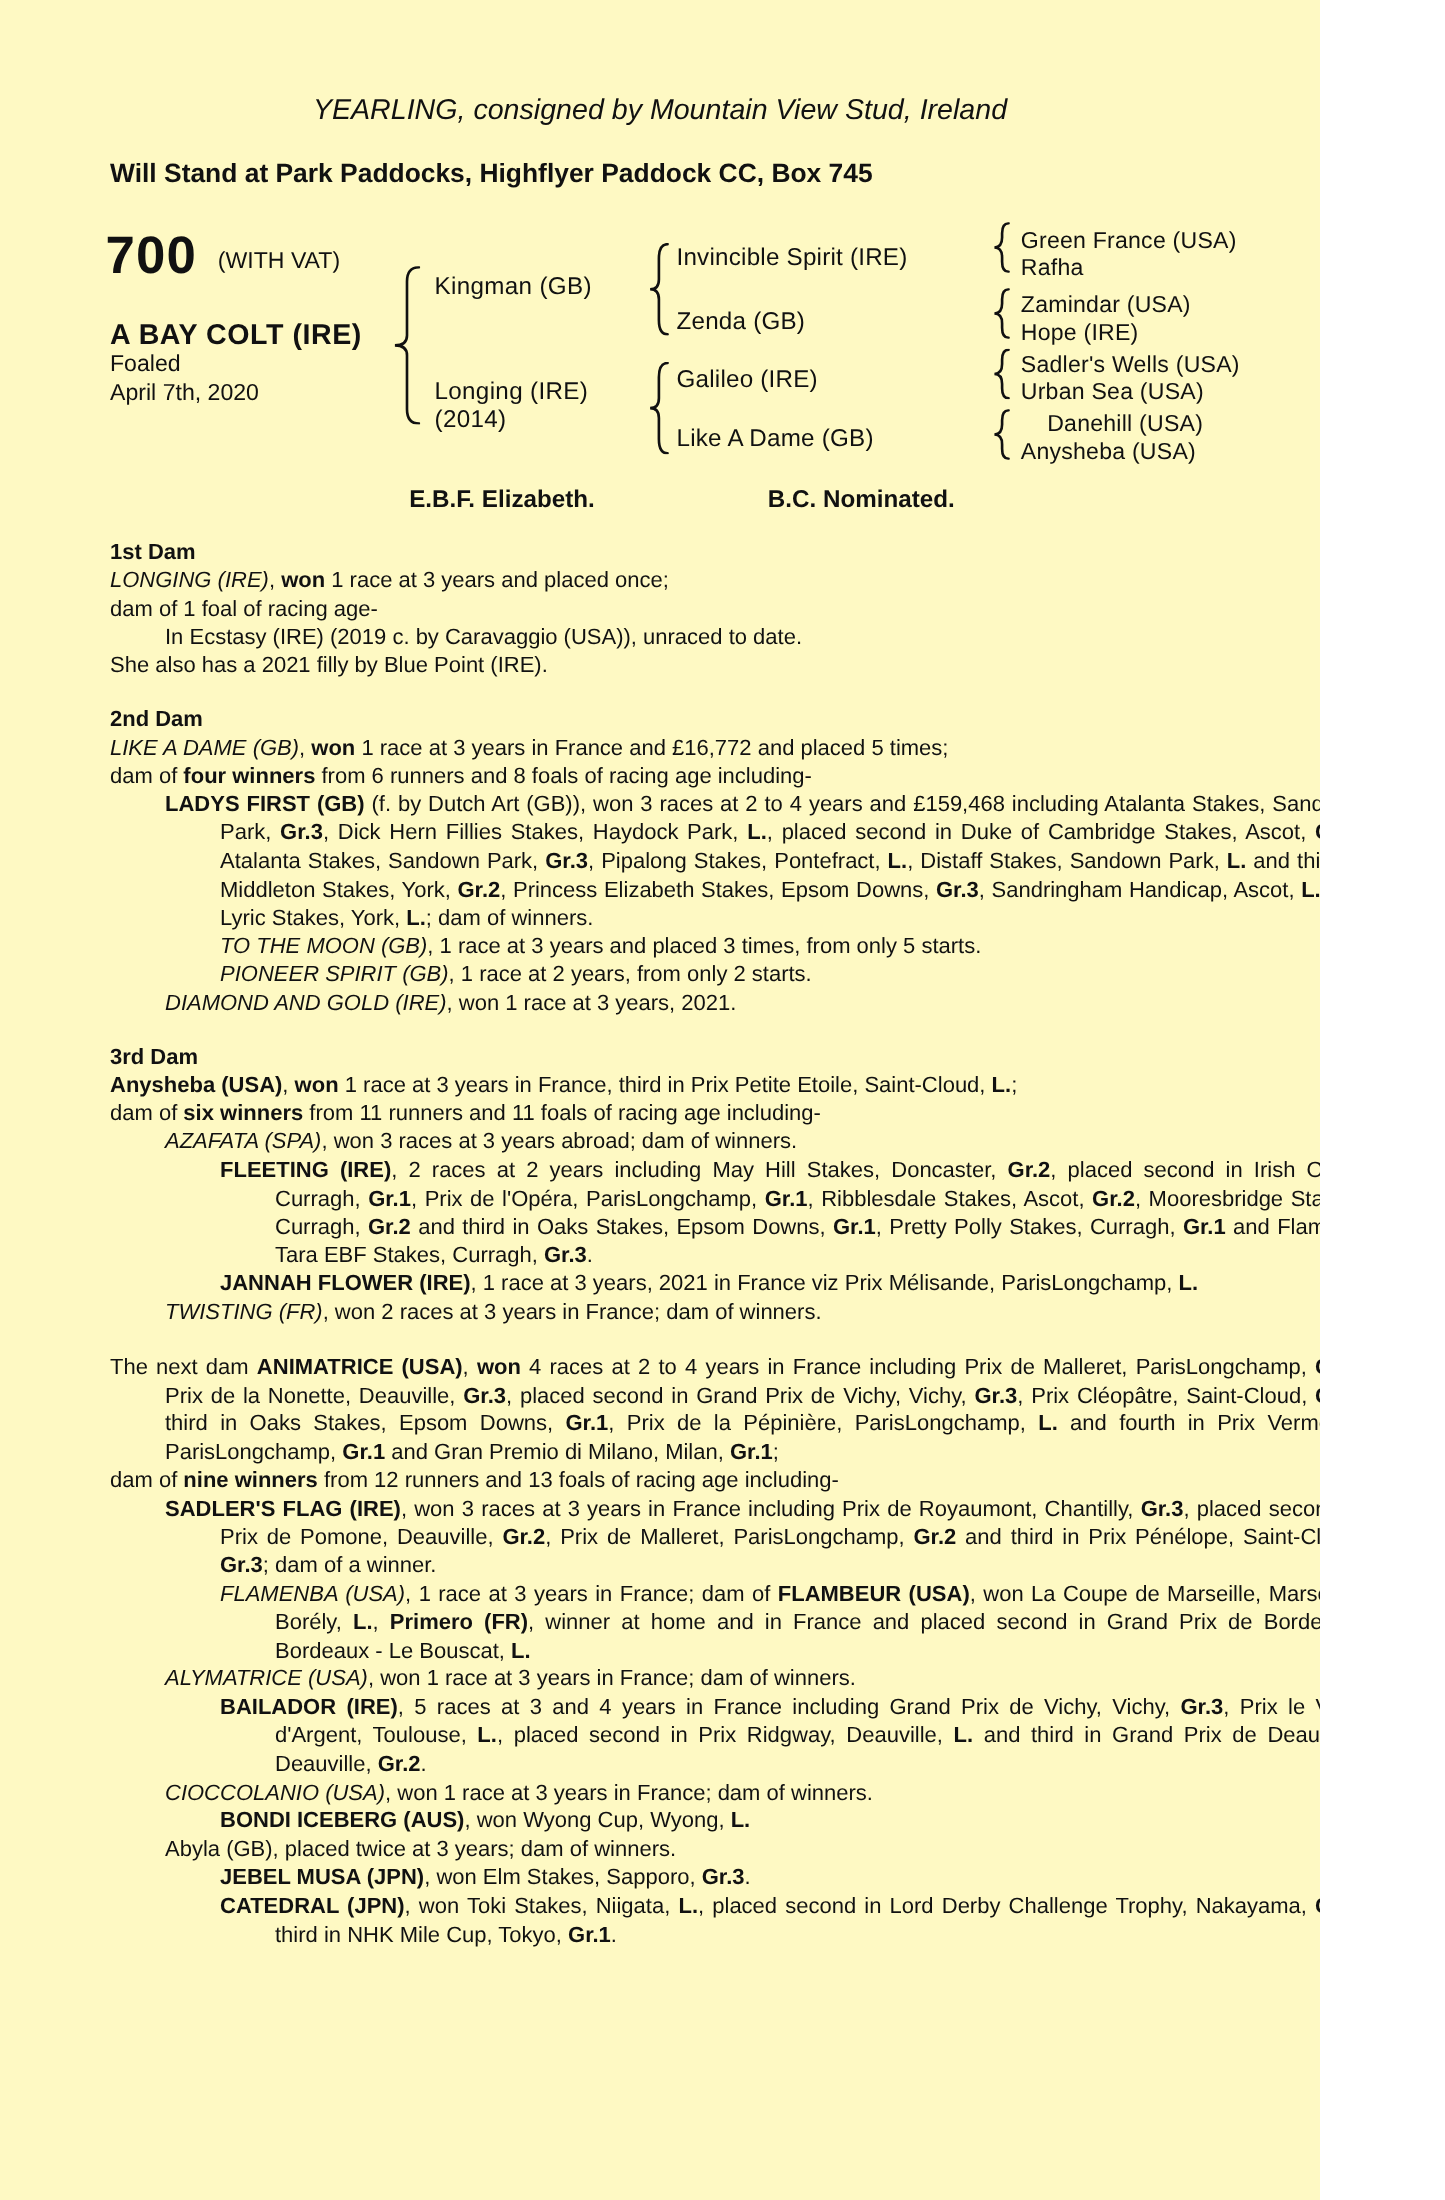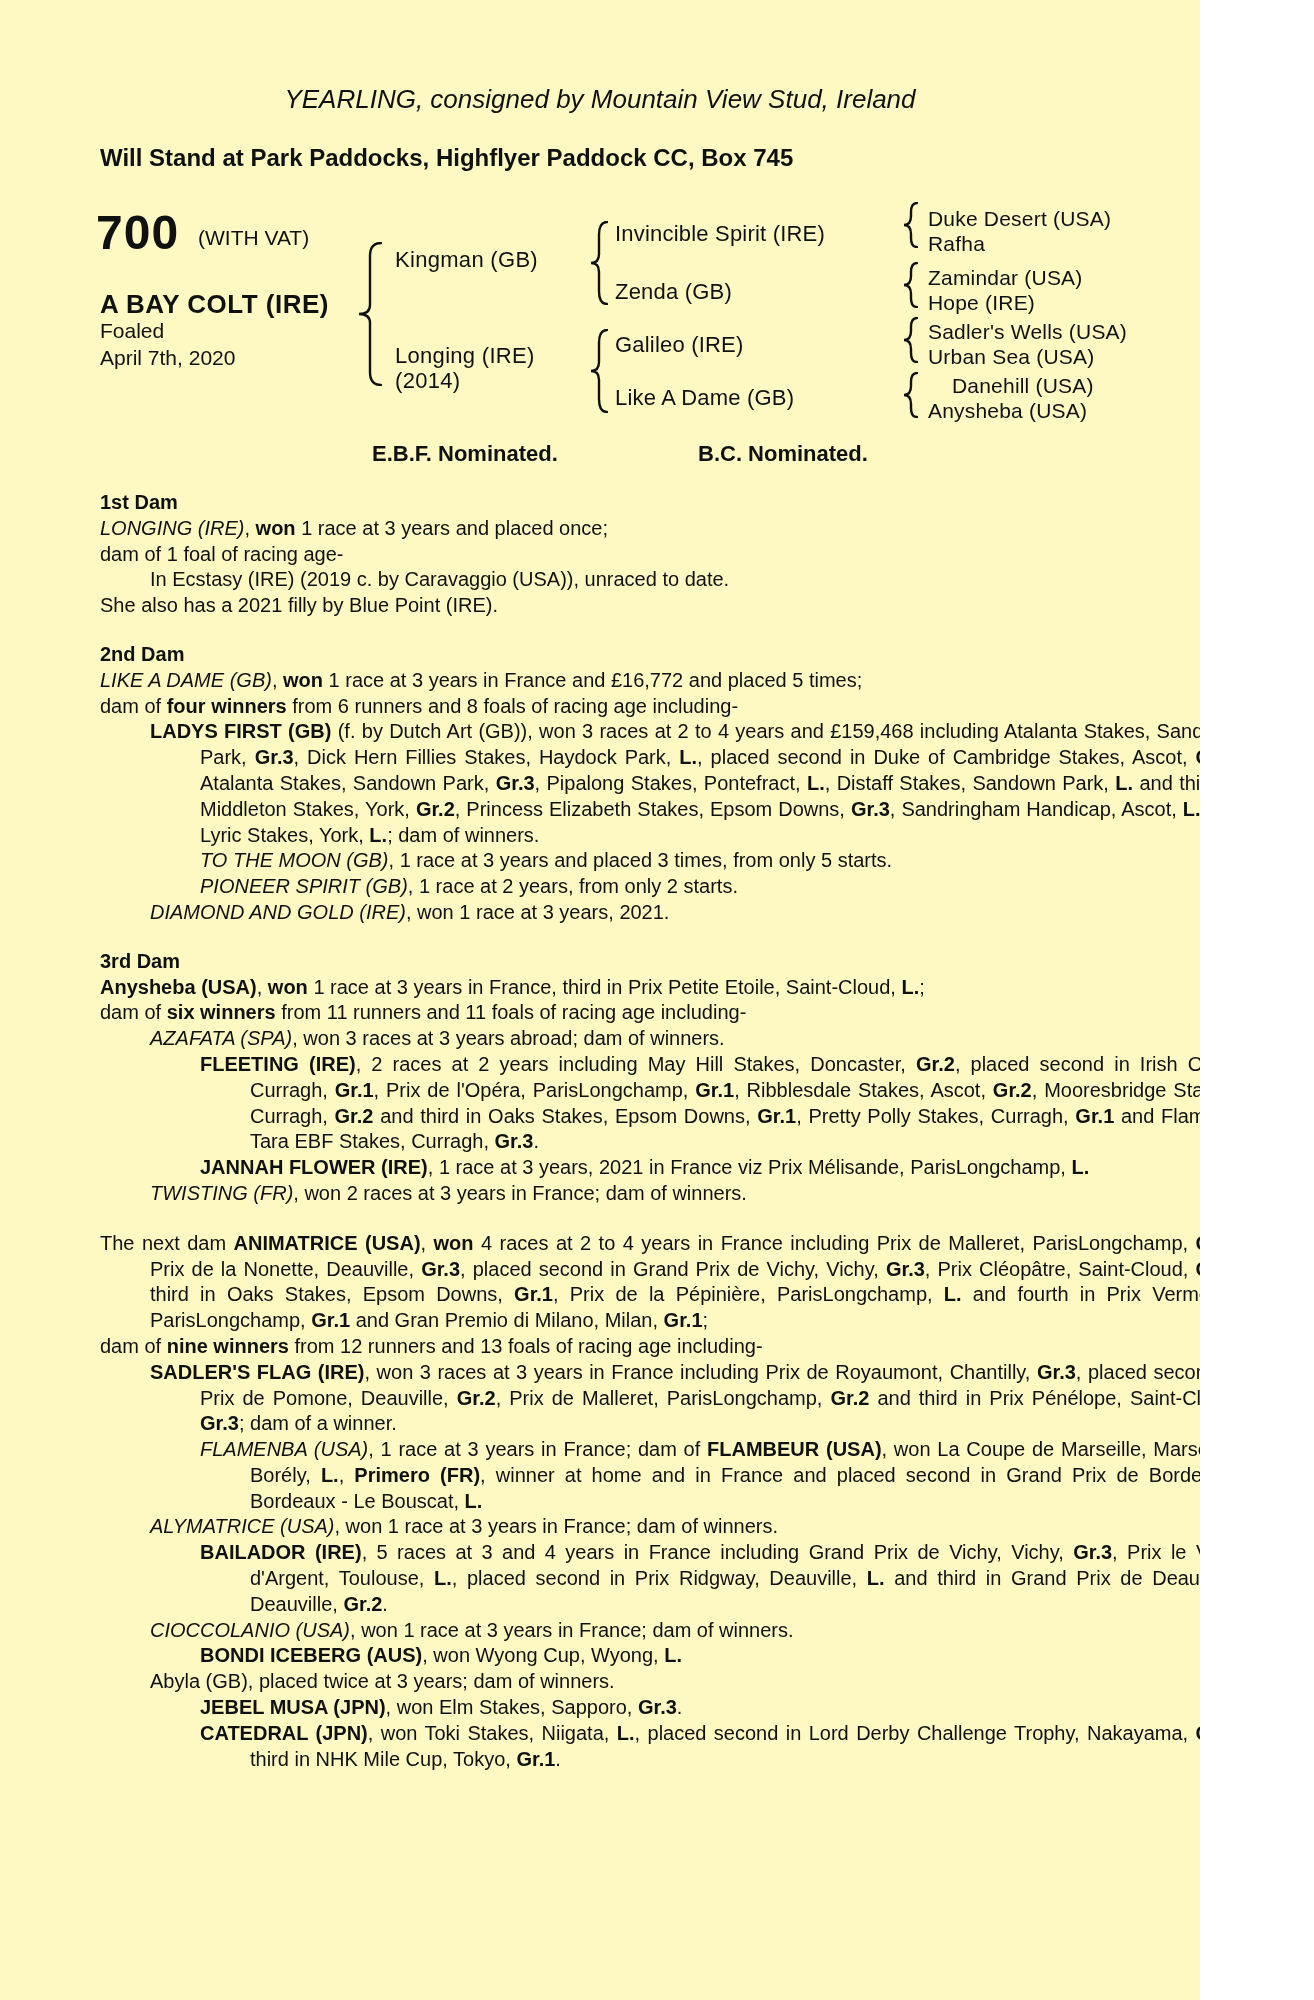--- a/index.html
+++ b/index.html
@@ -106,33 +106,33 @@
              L 8 35.88 Q 8 45 14 45" fill="none" stroke="#111" stroke-width="2.4" stroke-linecap="round"></path>
           </svg>
         </div>
         <div class="abs brace" style="left: 903px; top: 372px;">
           <svg width="15" height="46" viewBox="0 0 15 46">
             <path d="M 14 1 Q 8 1 8 10.12
              L 8 14 Q 8 23 1 23 Q 8 23 8 32
              L 8 35.88 Q 8 45 14 45" fill="none" stroke="#111" stroke-width="2.4" stroke-linecap="round"></path>
           </svg>
         </div>
-        <div class="abs ped-name3" style="left: 928px; top: 207px;">Duke Desert (USA)</div>
+        <div class="abs ped-name3" style="left: 928px; top: 207px;">Green France (USA)</div>
         <div class="abs ped-name3" style="left: 928px; top: 232px;">Rafha</div>
         <div class="abs ped-name3" style="left: 928px; top: 266px;">Zamindar (USA)</div>
         <div class="abs ped-name3" style="left: 928px; top: 291px;">Hope (IRE)</div>
         <div class="abs ped-name3" style="left: 928px; top: 320px;">Sadler's Wells (USA)</div>
         <div class="abs ped-name3" style="left: 928px; top: 345px;">Urban Sea (USA)</div>
         <div class="abs ped-name3" style="left: 952px; top: 374px;">Danehill (USA)</div>
         <div class="abs ped-name3" style="left: 928px; top: 399px;">Anysheba (USA)</div>
       </div>
   </div>
 
   <div class="noms">
-    <span class="abs" style="left:372px; top:441px;">E.B.F. Nominated.</span>
+    <span class="abs" style="left:372px; top:441px;">E.B.F. Elizabeth.</span>
     <span class="abs" style="left:698px; top:441px;">B.C. Nominated.</span>
   </div>
 
   <div class="notes" id="notes">
       <div class="sec">
         <h3>1st Dam</h3>
         <p class="l0"><span class="seg-i">LONGING (IRE)</span><span>, </span><span class="seg-b">won</span><span> 1 race at 3 years and placed once;</span></p>
         <p class="l0"><span>dam of 1 foal of racing age-</span></p>
         <p class="l1"><span>In Ecstasy (IRE) (2019 c. by Caravaggio (USA)), unraced to date.</span></p>
         <p class="l0"><span>She also has a 2021 filly by Blue Point (IRE).</span></p>

